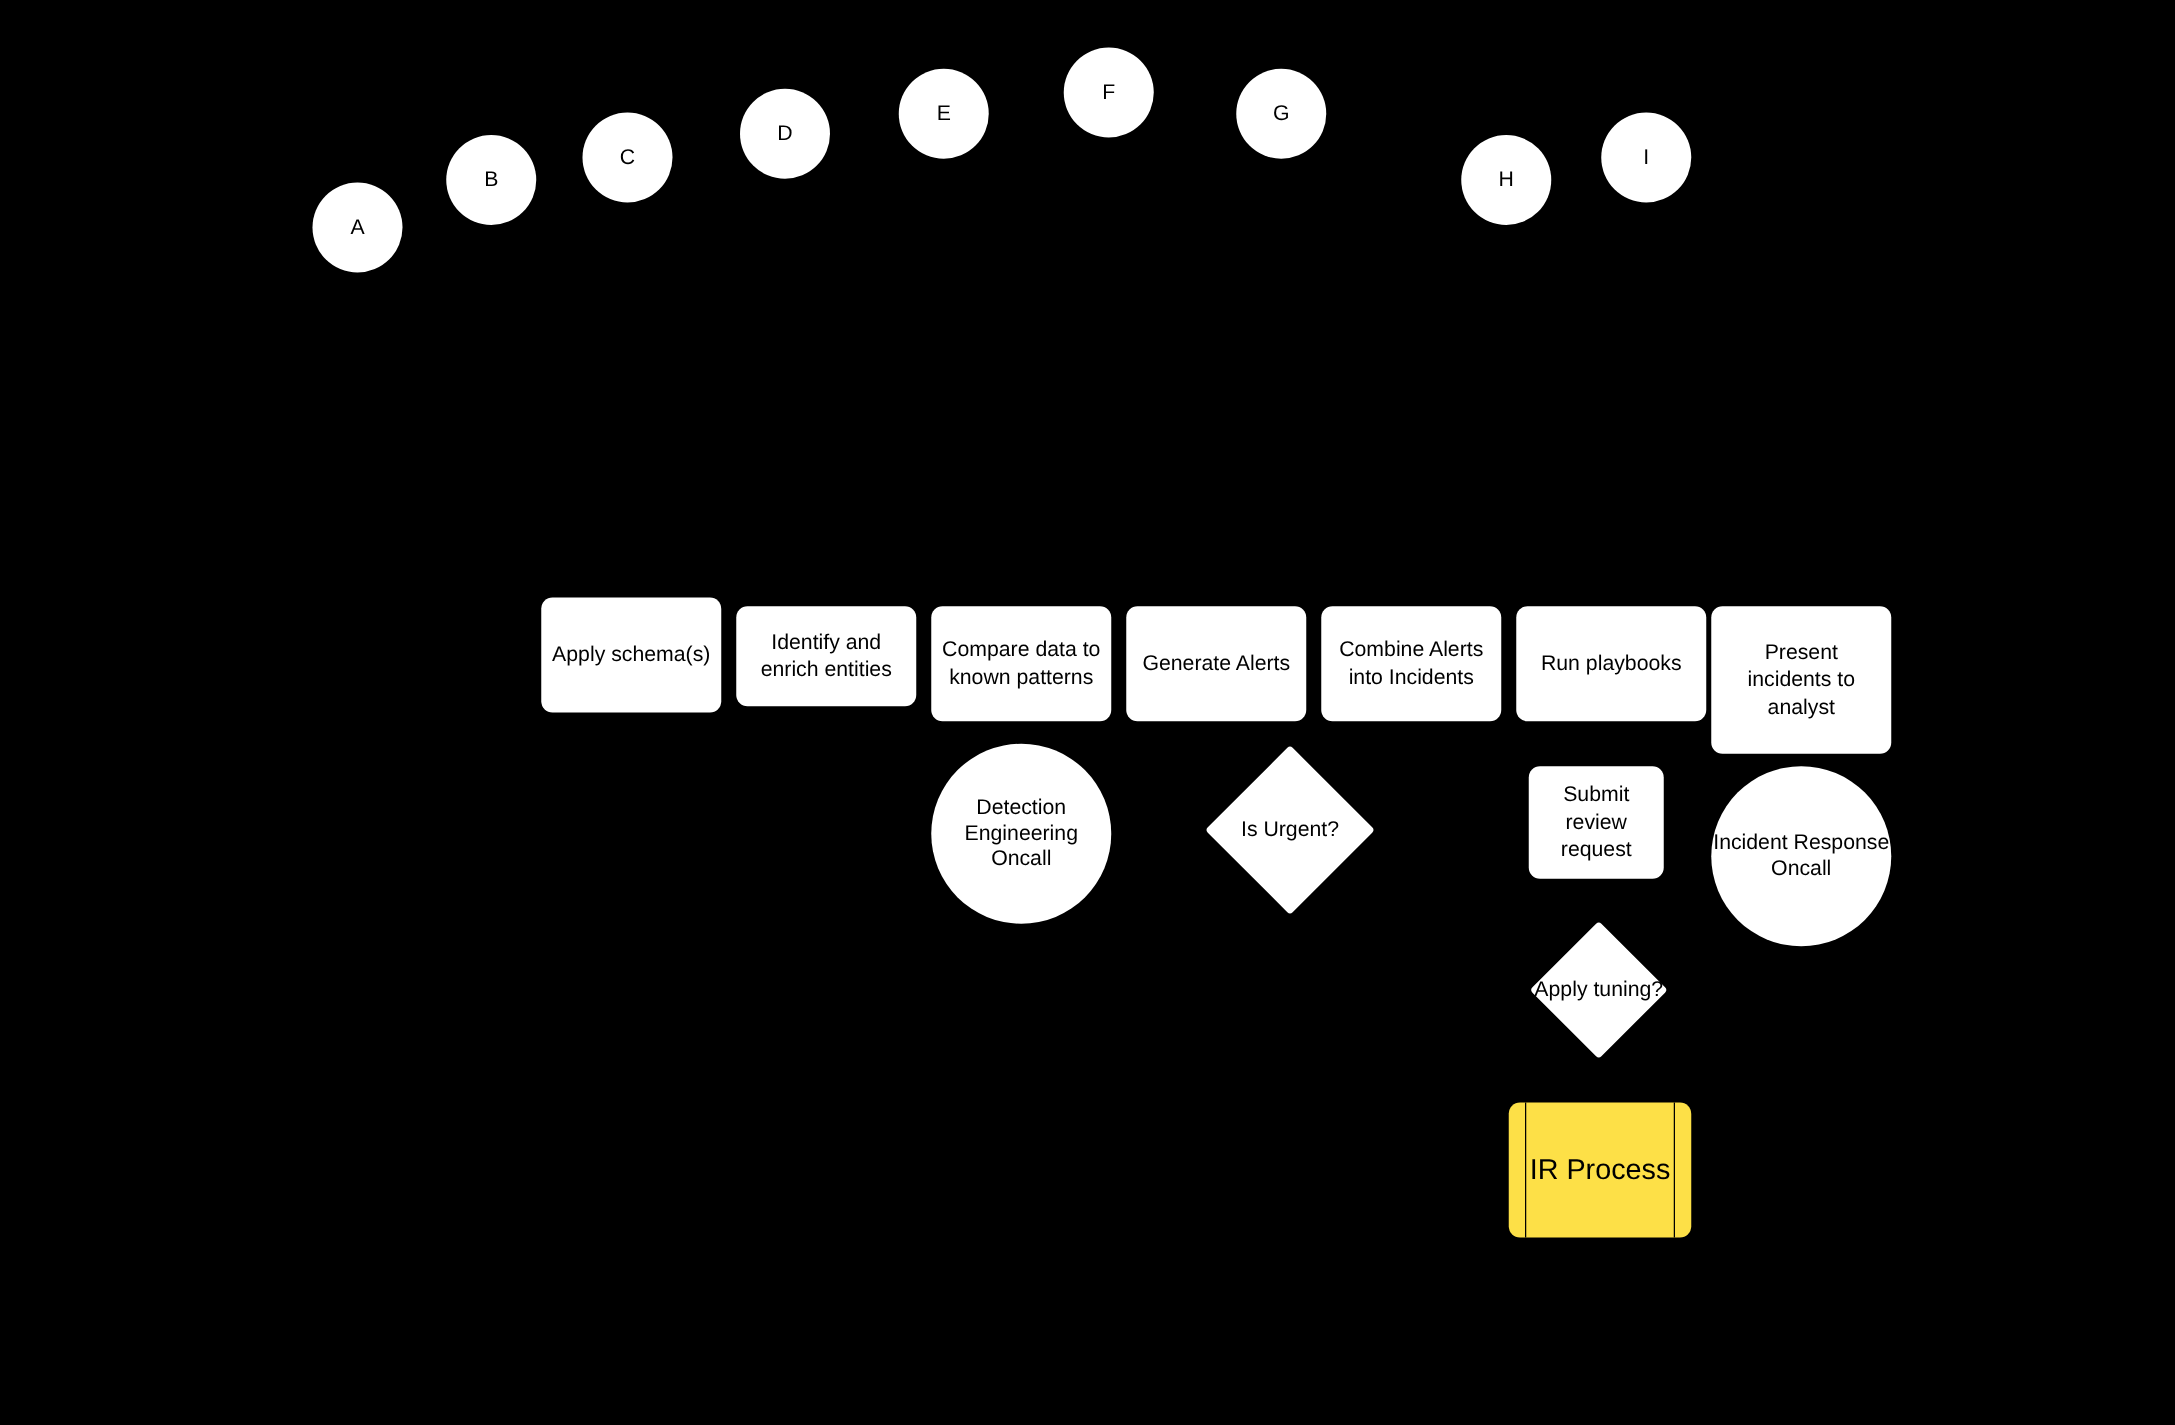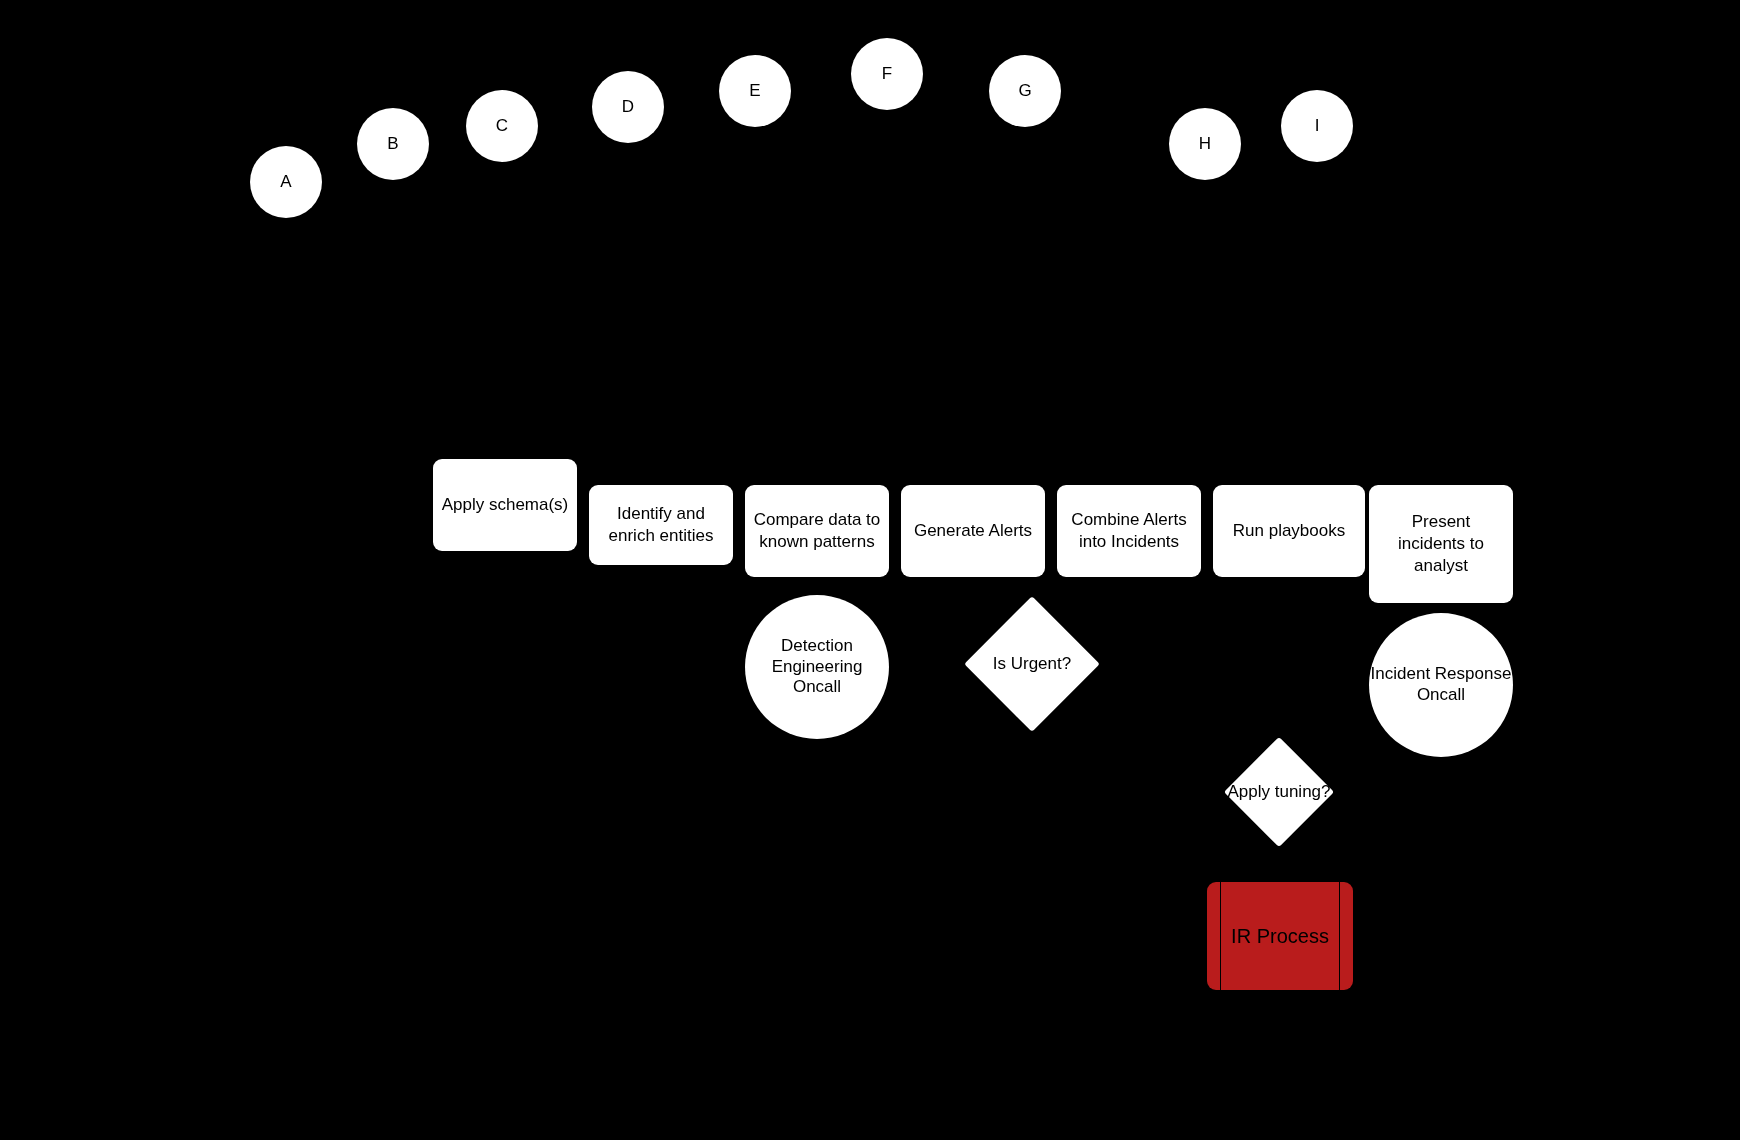--- a/index.html
+++ b/index.html
@@ -47,25 +47,25 @@
     text-align: center;
     color: #000000;
     font-size: 17px;
     line-height: 1.30;
     box-sizing: border-box;
     padding: 4px 6px;
   }
   
   .node-predef {
     position: absolute;
-    background: #b91c1c;
+    background: #fde047;
     border-radius: 9px;
     box-sizing: border-box;
     color: #000000;
-    font-size: 20px;
+    font-size: 23px;
   }
   .node-predef .bar {
     position: absolute;
     top: 0;
     bottom: 0;
     width: 1px;
     background: #000000;
   }
   .node-predef .bar.left  { left: 13px; }
   .node-predef .bar.right { right: 13px; }
@@ -112,29 +112,30 @@
 <div id="canvas">
     <div class="node-circle" style="left: 250px; top: 146px; width: 72px; height: 72px;">A</div>
     <div class="node-circle" style="left: 357px; top: 108px; width: 72px; height: 72px;">B</div>
     <div class="node-circle" style="left: 466px; top: 90px; width: 72px; height: 72px;">C</div>
     <div class="node-circle" style="left: 592px; top: 71px; width: 72px; height: 72px;">D</div>
     <div class="node-circle" style="left: 719px; top: 55px; width: 72px; height: 72px;">E</div>
     <div class="node-circle" style="left: 851px; top: 38px; width: 72px; height: 72px;">F</div>
     <div class="node-circle" style="left: 989px; top: 55px; width: 72px; height: 72px;">G</div>
     <div class="node-circle" style="left: 1169px; top: 108px; width: 72px; height: 72px;">H</div>
     <div class="node-circle" style="left: 1281px; top: 90px; width: 72px; height: 72px;">I</div>
-    <div class="node-box" style="left: 433px; top: 459px; width: 144px; height: 92px;">Apply schema(s)</div>
+    <div class="node-box" style="left: 433px; top: 478px; width: 144px; height: 92px;">Apply schema(s)</div>
     <div class="node-box" style="left: 589px; top: 485px; width: 144px; height: 80px;">Identify and<br>enrich entities</div>
     <div class="node-box" style="left: 745px; top: 485px; width: 144px; height: 92px;">Compare data to<br>known patterns</div>
     <div class="node-box" style="left: 901px; top: 485px; width: 144px; height: 92px;">Generate Alerts</div>
     <div class="node-box" style="left: 1057px; top: 485px; width: 144px; height: 92px;">Combine Alerts<br>into Incidents</div>
     <div class="node-box" style="left: 1213px; top: 485px; width: 152px; height: 92px;">Run playbooks</div>
     <div class="node-box" style="left: 1369px; top: 485px; width: 144px; height: 118px;">Present<br>incidents to<br>analyst</div>
     <div class="node-circle" style="left: 745px; top: 595px; width: 144px; height: 144px; font-size: 17px;">Detection<br>Engineering<br>Oncall</div>
     <div class="node-circle" style="left: 1369px; top: 613px; width: 144px; height: 144px; font-size: 17px;">Incident Response<br>Oncall</div>
+    <div class="node-box" style="left: 1223px; top: 613px; width: 108px; height: 90px;">Submit<br>review<br>request</div>
     <div class="node-predef" style="left: 1207px; top: 882px; width: 146px; height: 108px;">
       <div class="bar left"></div>
       <div class="bar right"></div>
       <div class="predef-label">IR Process</div>
     </div>
     <div class="node-diamond" style="left: 984px; top: 616px; width: 96px; height: 96px;">
       <div class="dia-shape"></div>
       <div class="dia-label">Is Urgent?</div>
     </div>
     <div class="node-diamond" style="left: 1240px; top: 753px; width: 78px; height: 78px;">

